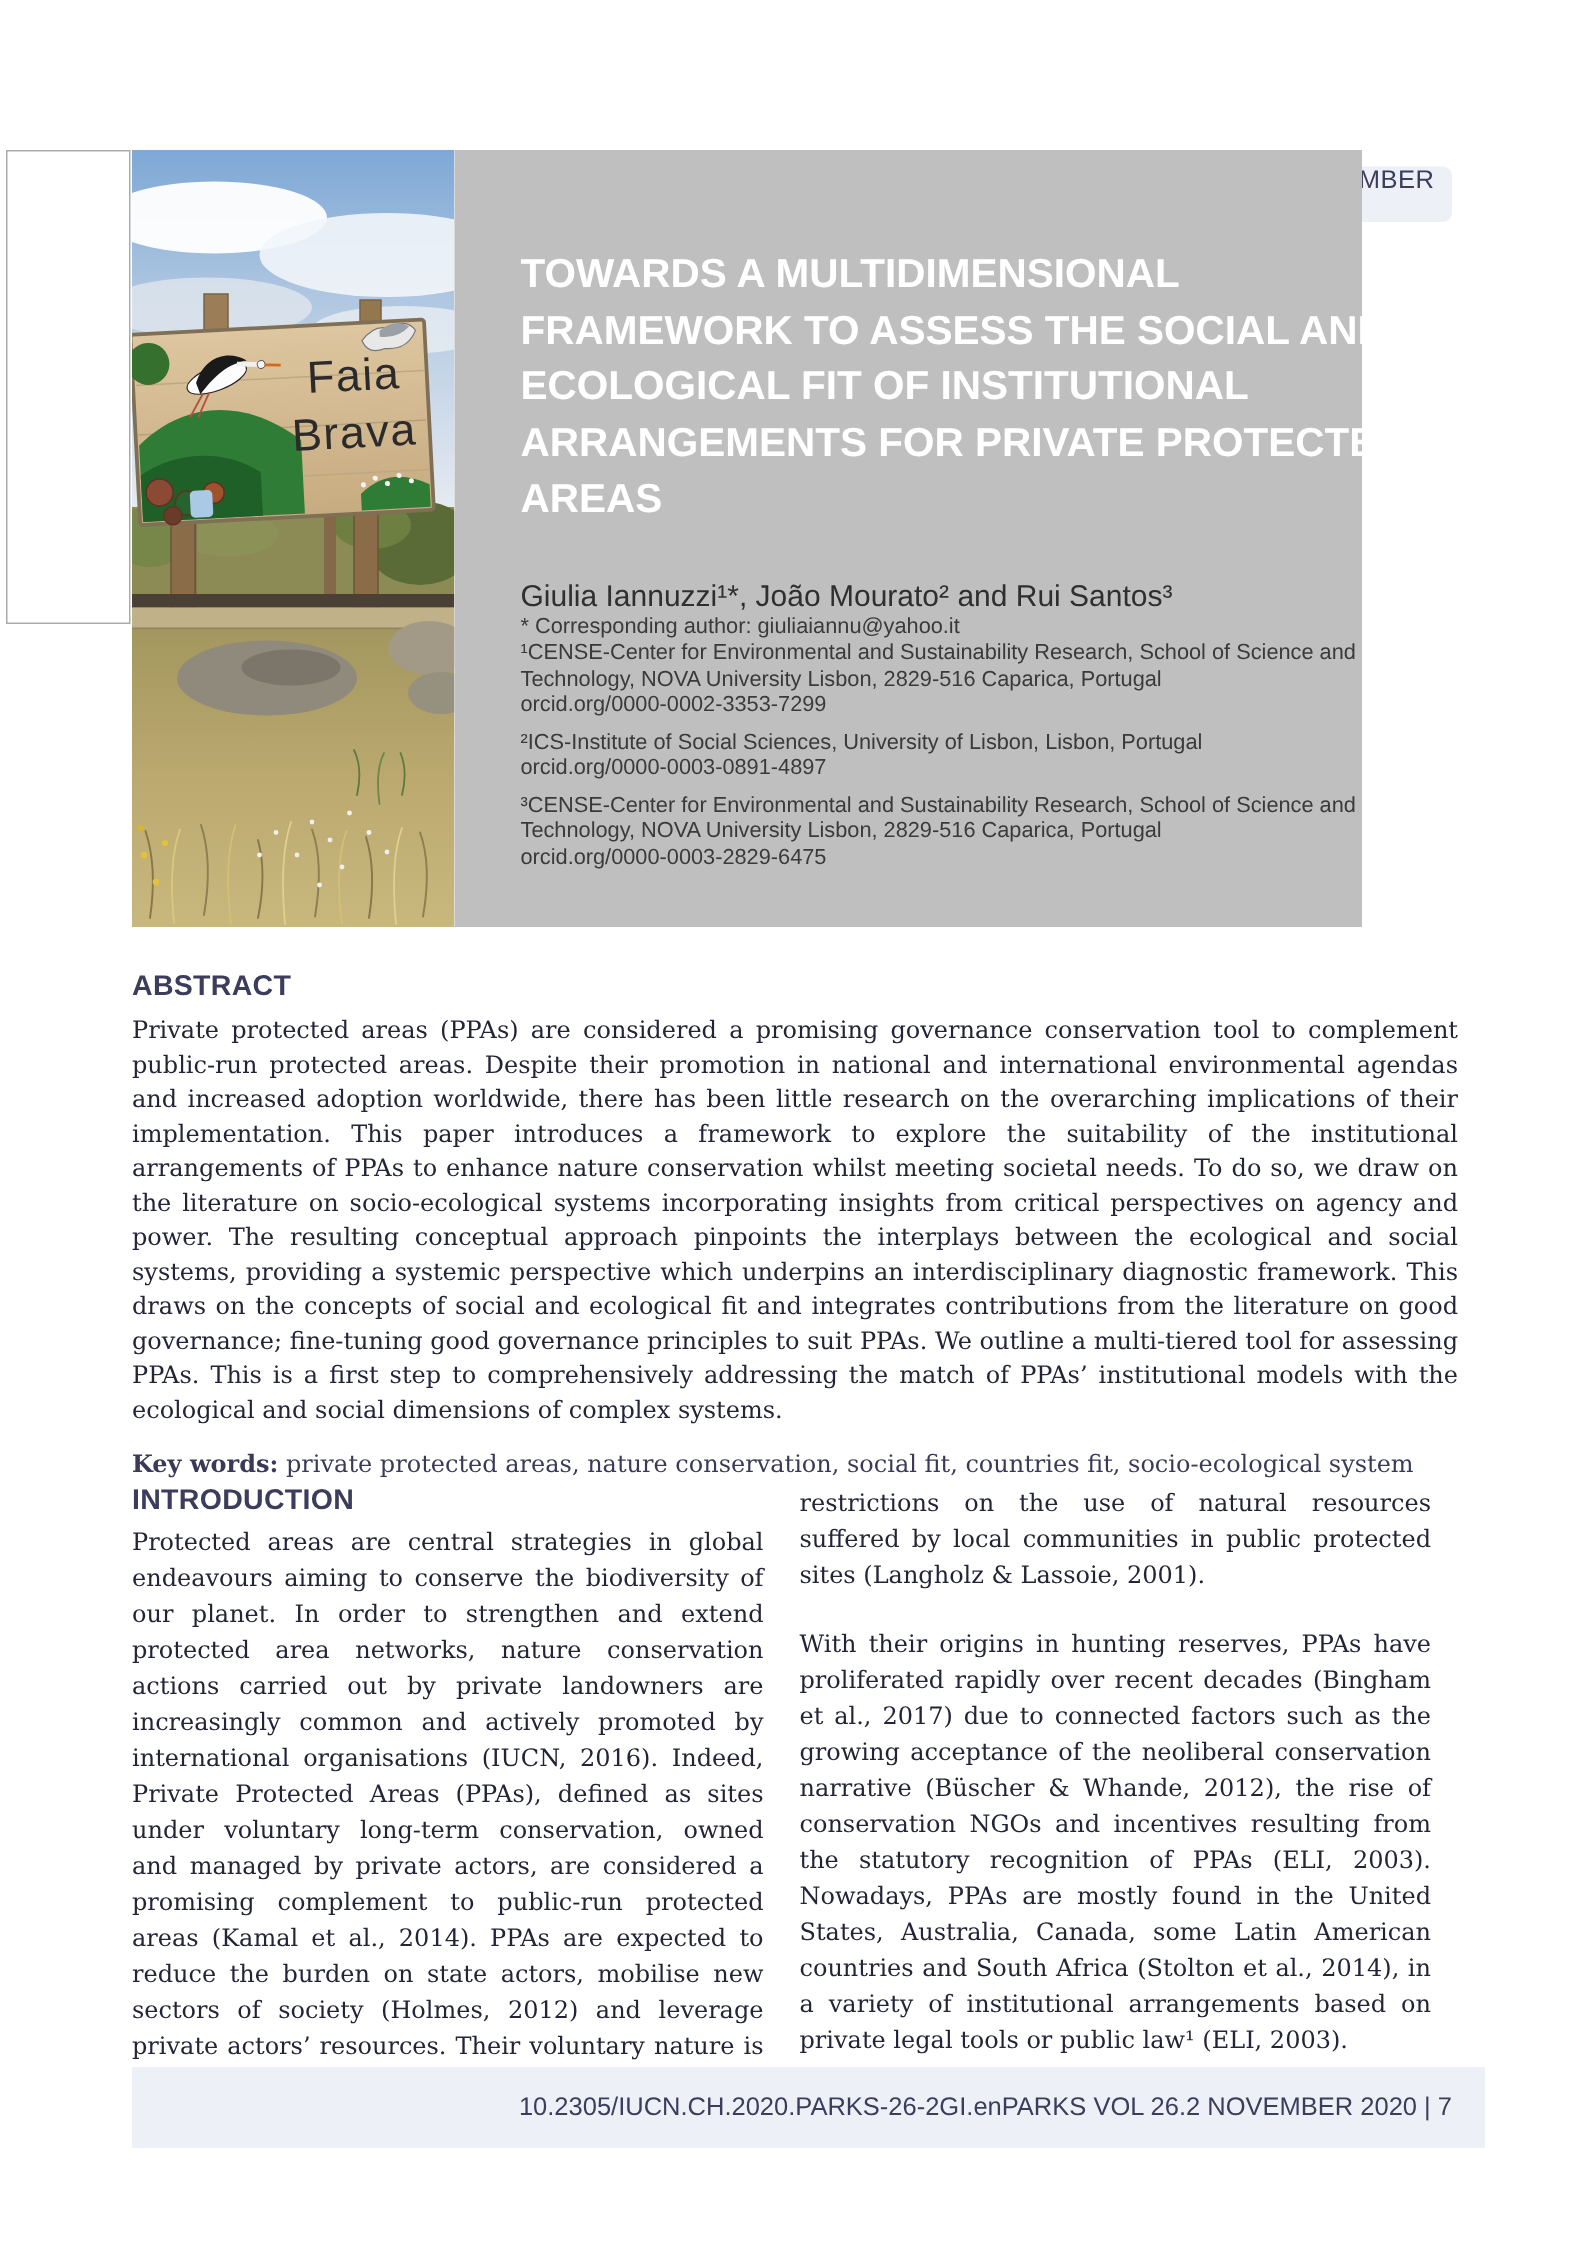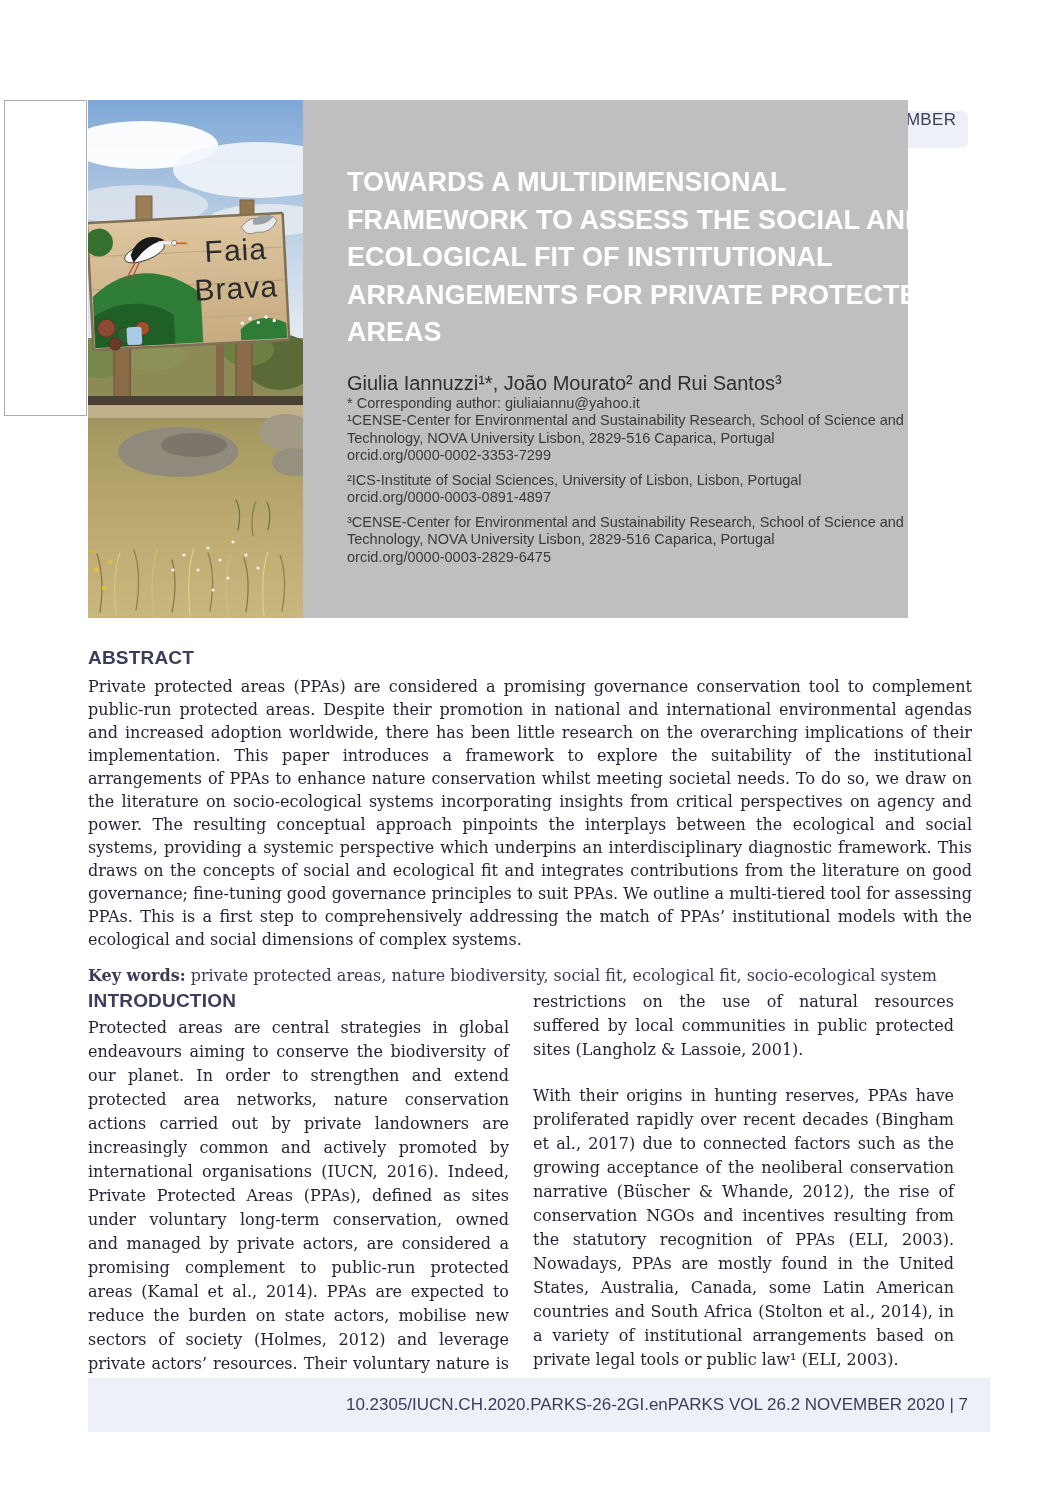--- a/index.html
+++ b/index.html
@@ -13,21 +13,21 @@
   .margin-rule{position:absolute;left:4px;top:100px;width:83px;height:316px;
                border:1px solid #ababab;background:#fff;box-sizing:border-box;}
 
   .photo{position:absolute;left:88px;top:100px;width:215px;height:518px;overflow:hidden;}
   .photo svg{display:block;width:100%;height:100%;}
 
   .titlebox{position:absolute;left:303px;top:100px;width:605px;height:518px;
             background:var(--graybox,#bfbfbf);padding:64px 0 0 44px;box-sizing:border-box;}
   .title{margin:0;width:625px;font-size:27px;line-height:37.5px;color:#ffffff;
          font-weight:bold;white-space:pre-line;}
-  .authors{margin-top:20px;font-size:20px;color:#2f2f2f;}
+  .authors{margin-top:35px;font-size:20px;color:#2f2f2f;}
   .affs{width:600px;font-size:14.5px;line-height:17.5px;color:#3a3a3a;}
   .aff{margin:0 0 7px 0;}
   .aff:first-child{margin-bottom:0;}
 
   .shead{margin:0 0 6px 0;font-size:19px;color:var(--navy,#3c3c5c);letter-spacing:.2px;}
   .body-par{margin:0;font-family:"DejaVu Serif",serif;font-size:16px;line-height:23px;
             color:var(--ink,#242438);text-align:justify;}
   .abstract-sec{position:absolute;left:88px;top:647px;width:884px;}
   .keywords{margin-top:15px;font-family:"DejaVu Serif",serif;font-size:16px;color:#3a3a58;}
   .kw-label{font-weight:bold;}
@@ -188,21 +188,21 @@
         <p class="aff">¹CENSE-Center for Environmental and Sustainability Research, School of Science and Technology, NOVA University Lisbon, 2829-516 Caparica, Portugal<br>orcid.org/0000-0002-3353-7299</p>
         <p class="aff">²ICS-Institute of Social Sciences, University of Lisbon,  Lisbon, Portugal<br>orcid.org/0000-0003-0891-4897</p>
         <p class="aff">³CENSE-Center for Environmental and Sustainability Research, School of Science and Technology, NOVA University Lisbon, 2829-516 Caparica, Portugal<br>orcid.org/0000-0003-2829-6475</p>
       </div>
   </div>
 
   <div class="abstract-sec">
     <h2 class="shead">ABSTRACT</h2>
     <p class="body-par">Private protected areas (PPAs) are considered a promising governance conservation tool to complement public-run protected areas. Despite their promotion in national and international environmental agendas and increased adoption worldwide, there has been little research on the overarching implications of their implementation. This paper introduces a framework to explore the suitability of the institutional arrangements of PPAs to enhance nature conservation whilst meeting societal needs. To do so, we draw on the literature on socio-ecological systems incorporating insights from critical perspectives on agency and power. The resulting conceptual approach pinpoints the interplays between the ecological and social systems, providing a systemic perspective which underpins an interdisciplinary diagnostic framework. This draws on the concepts of social and ecological fit and integrates contributions from the literature on good governance; fine-tuning good governance principles to suit PPAs. We outline a multi-tiered tool for assessing PPAs. This is a first step to comprehensively addressing the match of PPAs’ institutional models with the ecological and social dimensions of complex systems.</p>
     <p class="keywords">
-      <span class="kw-label">Key words:</span><span> private protected areas, nature biodiversity, social fit, ecological fit, socio-ecological system</span>
+      <span class="kw-label">Key words:</span><span> private protected areas, nature conservation, social fit, countries fit, socio-ecological system</span>
     </p>
   </div>
 
   <div class="intro-sec">
     <div class="col">
       <h2 class="shead">INTRODUCTION</h2>
     <p class="body-par">Protected areas are central strategies in global endeavours aiming to conserve the biodiversity of our planet. In order to strengthen and extend protected area networks, nature conservation actions carried out by private landowners are increasingly common and actively promoted by international organisations (IUCN, 2016). Indeed, Private Protected Areas (PPAs), defined as sites under voluntary long-term conservation, owned and managed by private actors, are considered a promising complement to public-run protected areas (Kamal et al., 2014). PPAs are expected to reduce the burden on state actors, mobilise new sectors of society (Holmes, 2012) and leverage private actors’ resources. Their voluntary nature is expected to reduce conservation-induced displacements and</p>
       </div>
     <div class="col">
         <p class="body-par">restrictions on the use of natural resources suffered by local communities in public protected sites (Langholz &amp; Lassoie, 2001).</p>

